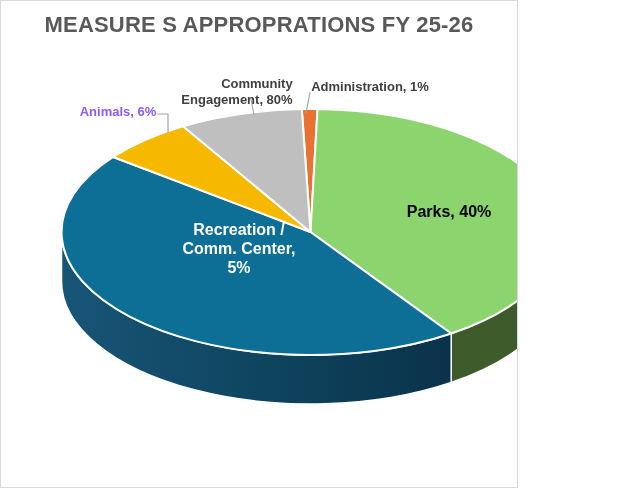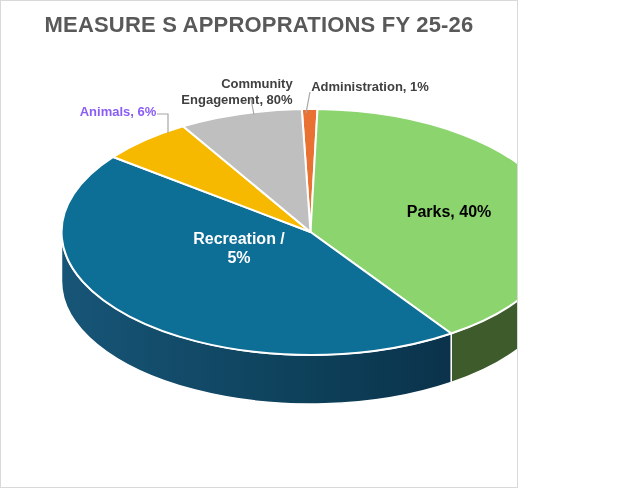--- a/index.html
+++ b/index.html
@@ -72,15 +72,16 @@
   <div class="lbl callout" style="left: 369px; top: 86px; color: rgb(64, 64, 64);">
     <div>Administration, 1%</div>
   </div>
 
   <div class="lbl inside" style="left: 448px; top: 210px; color: rgb(0, 0, 0);">
     <div>Parks, 40%</div>
   </div>
 
   <div class="lbl inside" style="left: 238px; top: 247px; color: rgb(255, 255, 255);">
     <div>Recreation /</div>
+    <div>Comm. Center,</div>
     <div>5%</div>
   </div>
 </div>
 
 </body></html>

